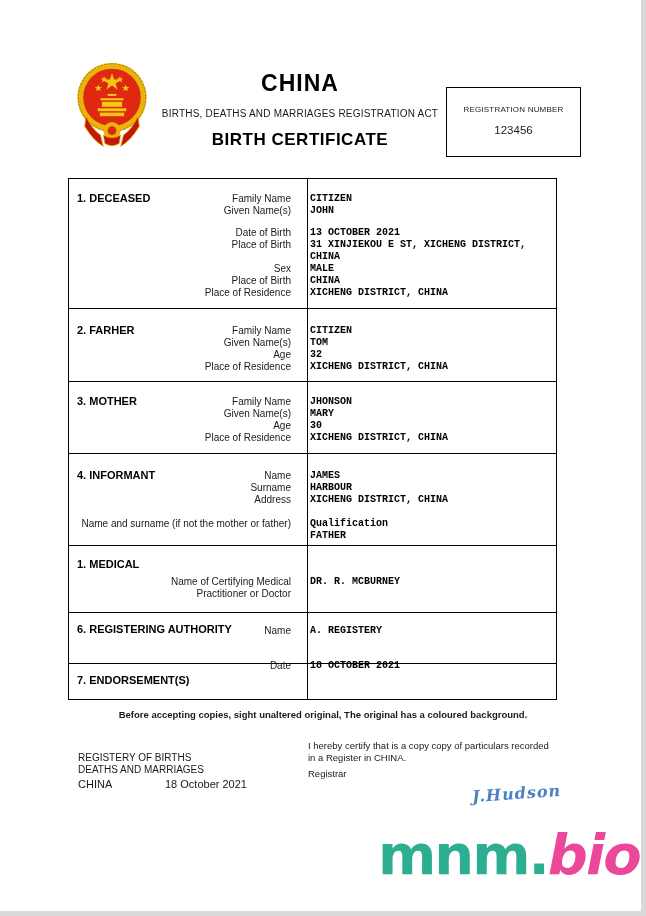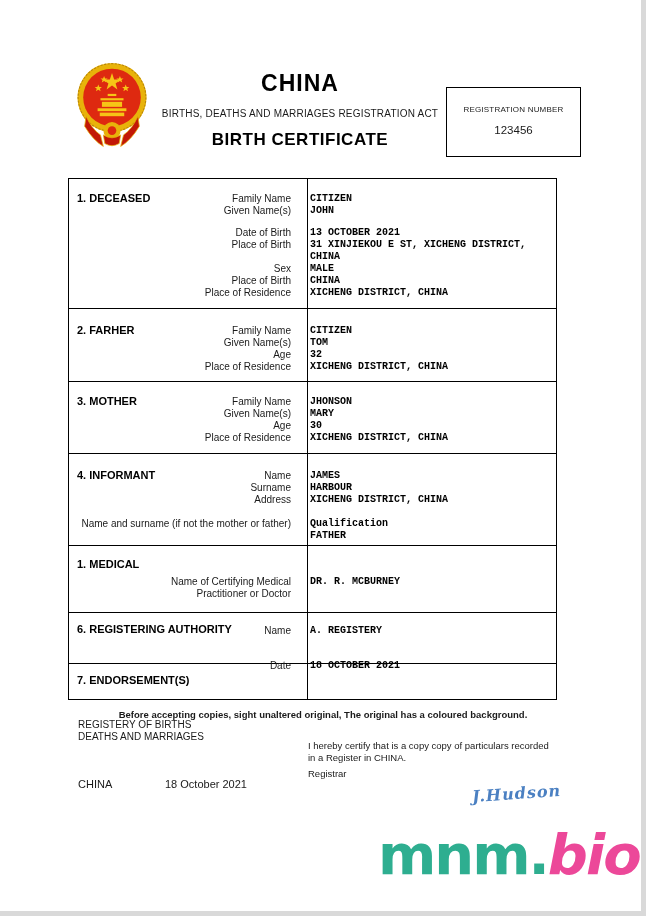--- a/index.html
+++ b/index.html
@@ -49,21 +49,21 @@
   .r3 { height:72px;  } .r3 .heading { top:13px; } .r3 .fields { padding-top:14px; }
   .r4 { height:92px;  } .r4 .heading { top:15px; } .r4 .fields { padding-top:16px; }
   .r5 { height:67px;  } .r5 .heading { top:12px; } .r5 .fields { padding-top:12px; }
   .r5 .field { margin-top:18px; }
   .r6 { height:51px;  } .r6 .heading { top:10px; } .r6 .fields { padding-top:12px; }
   .r7 { height:35px;  } .r7 .heading { top:10px; }
 
   
   .notice { position:absolute; left:0; top:709px; width:646px; text-align:center;
             font-size:9.5px; font-weight:bold; color:#1a1a1a; }
-  .registry-block { position:absolute; left:78px; top:719px; font-size:10px; line-height:12px;
+  .registry-block { position:absolute; left:78px; top:752px; font-size:10px; line-height:12px;
                     color:#1a1a1a; white-space:pre-line; }
   .footer-country { position:absolute; left:78px; top:778px; font-size:11px; color:#1a1a1a; }
   .footer-date { position:absolute; left:165px; top:778px; font-size:11px; color:#1a1a1a; }
   .certify-text { position:absolute; left:308px; top:740px; width:245px; font-size:9.5px;
                   line-height:11.5px; color:#1a1a1a; }
   .registrar-label { position:absolute; left:308px; top:768px; width:242px; 
                      font-size:9.5px; color:#1a1a1a; }
   .signature { position:absolute; left:472px; top:784px; font-family:"DejaVu Serif", serif;
                font-style:italic; font-weight:bold; font-size:16px; color:#4b80c2;
                transform:rotate(-4deg); letter-spacing:1px; }

